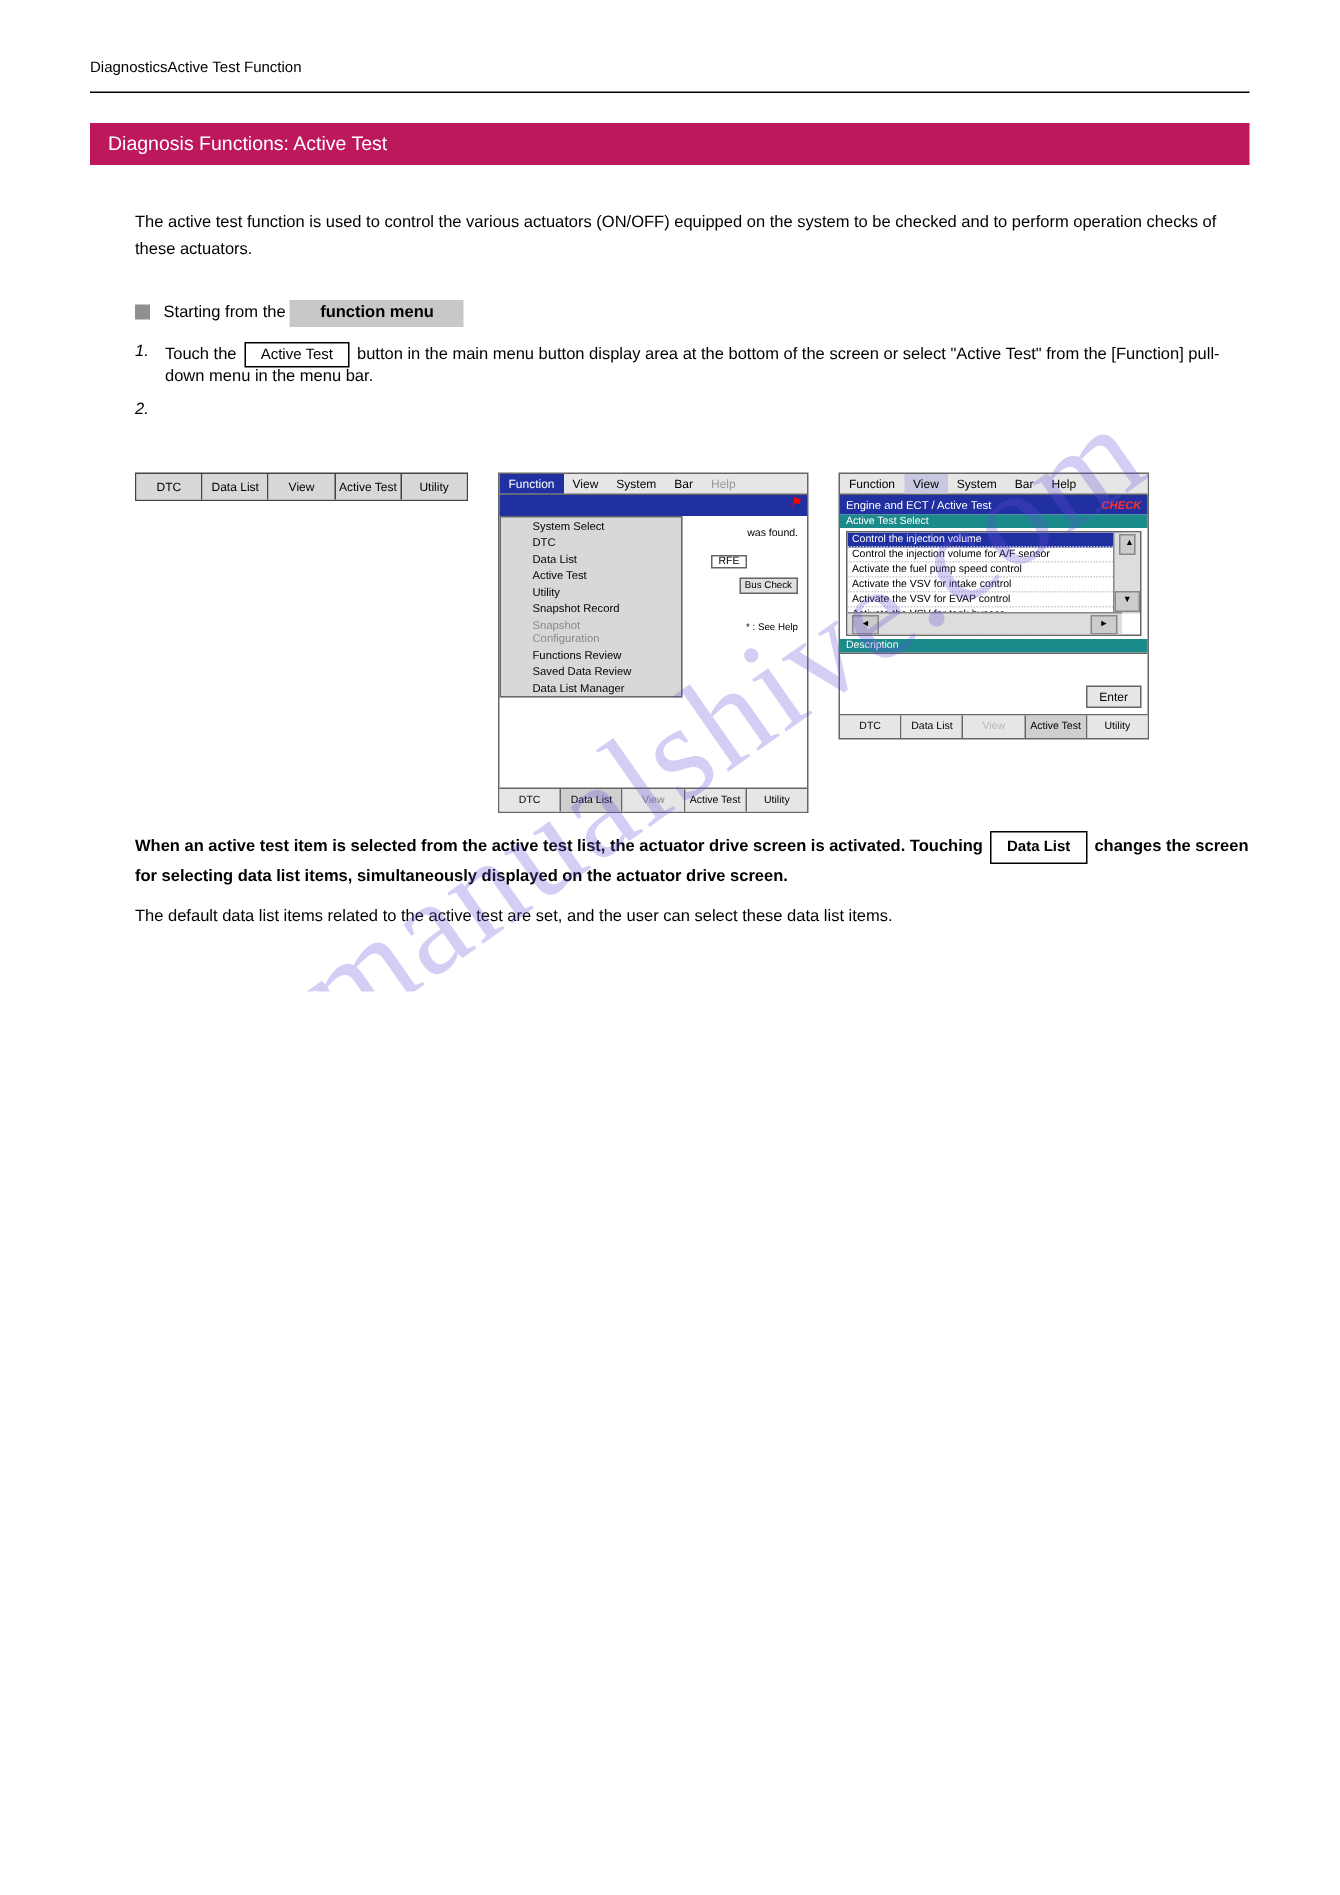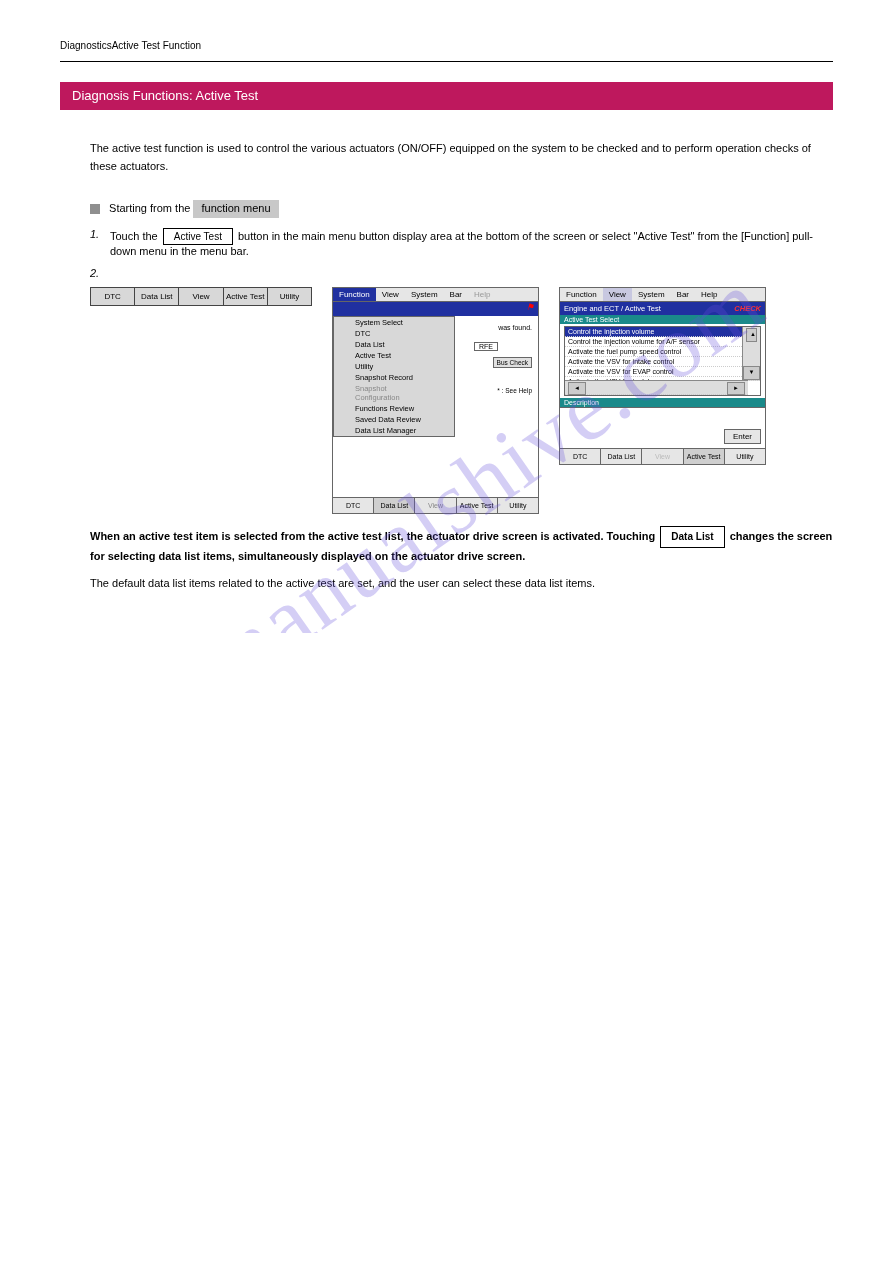--- a/index.html
+++ b/index.html
@@ -46,21 +46,22 @@
     display: inline-block;
     width: 10px;
     height: 10px;
     background: #8f8f8f;
     margin-right: 6px;
     vertical-align: middle;
   }
   .highlight {
     background: #c8c8c8;
     display: inline-block;
-    padding: 0 8px;
+    padding: 0 20px;
+    font-weight: bold;
   }
   .btn-box {
     display: inline-block;
     border: 1px solid #000;
     padding: 2px 10px;
     font-size: 10px;
     margin: 0 2px;
   }
   .step {
     margin-left: 30px;
@@ -68,21 +69,21 @@
     display: flex;
     gap: 8px;
   }
   .step-no {
     flex: 0 0 12px;
     font-style: italic;
   }
   .figures-row {
     display: flex;
     gap: 20px;
-    margin-top: 8px;
+    margin-top: 36px;
     margin-left: 30px;
     align-items: flex-start;
   }
   
   .mini-toolbar {
     display: flex;
     border: 1px solid #444;
     width: 220px;
   }
   .mini-toolbar .cell {

